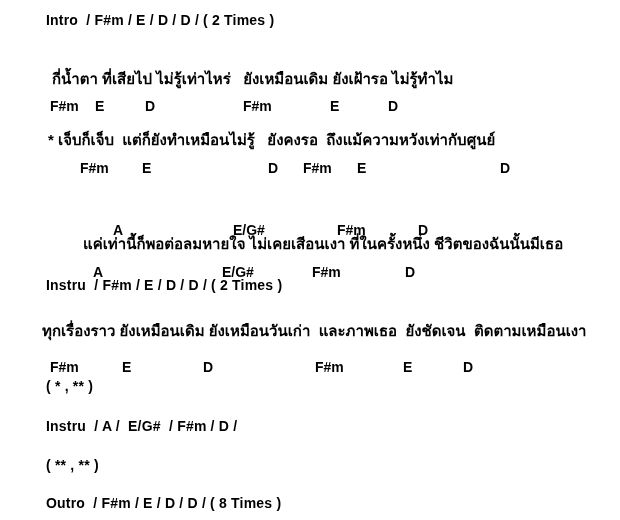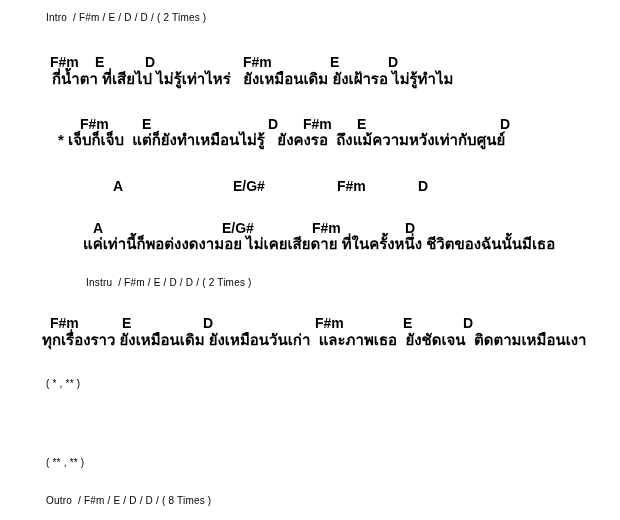--- a/index.html
+++ b/index.html
@@ -17,28 +17,29 @@
     font-family: "Liberation Sans", "DejaVu Sans", sans-serif;
     color: #000000;
   }
   .line {
     position: absolute;
     white-space: pre;
     line-height: 1.25;
     color: #000000;
   }
   .line.section {
-    font-size: 10px;
-    font-weight: 400;
+    font-size: 14px;
+    font-weight: 700;
     letter-spacing: 0.2px;
   }
   .line.chords {
     left: 0;
     width: 100%;
     height: 16px;
+    margin-top: 44px;
   }
   .line.chords .chord {
     position: absolute;
     top: 0;
     font-size: 14px;
     font-weight: 700;
     white-space: pre;
   }
   .line.lyric {
     font-size: 15px;
@@ -46,23 +47,24 @@
   }
 </style>
 </head>
 <body>
 
 <div class="page">
     <div class="line section" style="top: 12px; left: 46px;">Intro  / F#m / E / D / D / ( 2 Times )</div>
     <div class="line chords" style="top: 54px;"><span class="chord" style="left: 50px;">F#m</span><span class="chord" style="left: 95px;">E</span><span class="chord" style="left: 145px;">D</span><span class="chord" style="left: 243px;">F#m</span><span class="chord" style="left: 330px;">E</span><span class="chord" style="left: 388px;">D</span></div>
     <div class="line lyric" style="top: 70px; left: 52px;">กี่น้ำตา ที่เสียไป ไม่รู้เท่าไหร่   ยังเหมือนเดิม ยังเฝ้ารอ ไม่รู้ทำไม</div>
     <div class="line chords" style="top: 116px;"><span class="chord" style="left: 80px;">F#m</span><span class="chord" style="left: 142px;">E</span><span class="chord" style="left: 268px;">D</span><span class="chord" style="left: 303px;">F#m</span><span class="chord" style="left: 357px;">E</span><span class="chord" style="left: 500px;">D</span></div>
-    <div class="line lyric" style="top: 131px; left: 58px;">* เจ็บก็เจ็บ  แต่ก็ยังทำเหมือนไม่รู้   ยังคงรอ  ถึงแม้ความหวังเท่ากับศูนย์</div>
+    <div class="line lyric" style="top: 131px; left: 48px;">* เจ็บก็เจ็บ  แต่ก็ยังทำเหมือนไม่รู้   ยังคงรอ  ถึงแม้ความหวังเท่ากับศูนย์</div>
     <div class="line chords" style="top: 178px;"><span class="chord" style="left: 113px;">A</span><span class="chord" style="left: 233px;">E/G#</span><span class="chord" style="left: 337px;">F#m</span><span class="chord" style="left: 418px;">D</span></div>
     <div class="line chords" style="top: 220px;"><span class="chord" style="left: 93px;">A</span><span class="chord" style="left: 222px;">E/G#</span><span class="chord" style="left: 312px;">F#m</span><span class="chord" style="left: 405px;">D</span></div>
-    <div class="line lyric" style="top: 235px; left: 83px;">แค่เท่านี้ก็พอต่งงดงามอย ไม่เคยเสียดาย ที่ในครั้งหนึ่ง ชีวิตของฉันนั้นมีเธอ</div>
-    <div class="line section" style="top: 277px; left: 46px; margin-left: 40px;">Instru  / F#m / E / D / D / ( 2 Times )</div>
+    <div class="line lyric" style="top: 235px; left: 83px;">แค่เท่านี้ก็พอต่อลมหายใจ ไม่เคยเสีอนเงา ที่ในครั้งหนึ่ง ชีวิตของฉันนั้นมีเธอ</div>
+    <div class="line section" style="top: 277px; left: 46px;">Instru  / F#m / E / D / D / ( 2 Times )</div>
     <div class="line chords" style="top: 315px;"><span class="chord" style="left: 50px;">F#m</span><span class="chord" style="left: 122px;">E</span><span class="chord" style="left: 203px;">D</span><span class="chord" style="left: 315px;">F#m</span><span class="chord" style="left: 403px;">E</span><span class="chord" style="left: 463px;">D</span></div>
-    <div class="line lyric" style="top: 331px; left: 42px;">ทุกเรื่องราว ยังเหมือนเดิม ยังเหมือนวันเก่า  และภาพเธอ  ยังชัดเจน  ติดตามเหมือนเงา</div>
+    <div class="line lyric" style="top: 322px; left: 42px;">ทุกเรื่องราว ยังเหมือนเดิม ยังเหมือนวันเก่า  และภาพเธอ  ยังชัดเจน  ติดตามเหมือนเงา</div>
     <div class="line section" style="top: 378px; left: 46px;">( * , ** )</div>
+    <div class="line section" style="top: 418px; left: 46px;">Instru  / A /  E/G#  / F#m / D /</div>
     <div class="line section" style="top: 457px; left: 46px;">( ** , ** )</div>
     <div class="line section" style="top: 495px; left: 46px;">Outro  / F#m / E / D / D / ( 8 Times )</div>
   </div>
 
 </body></html>

